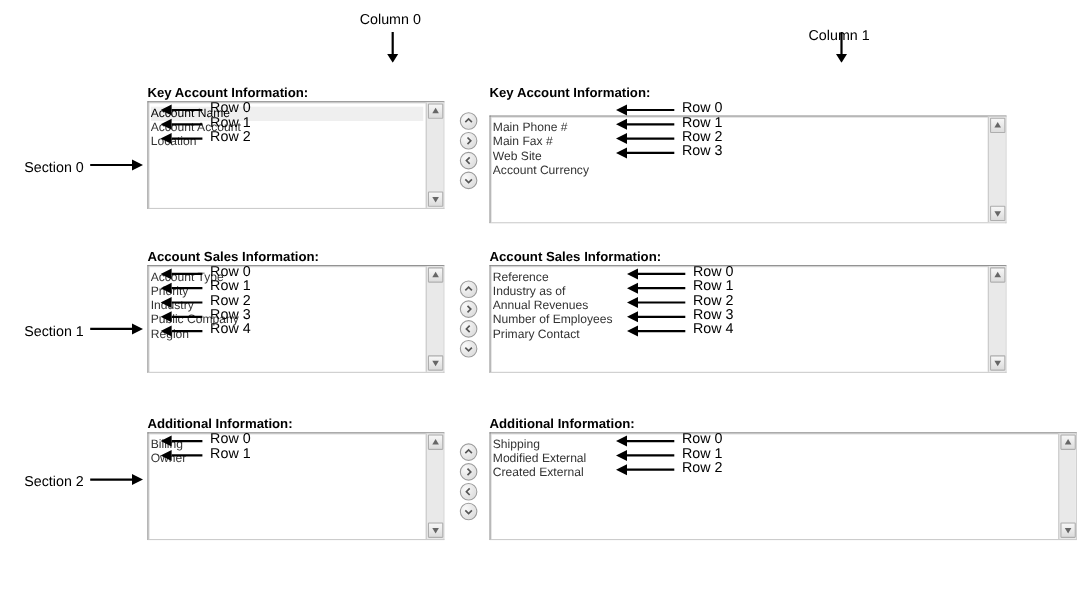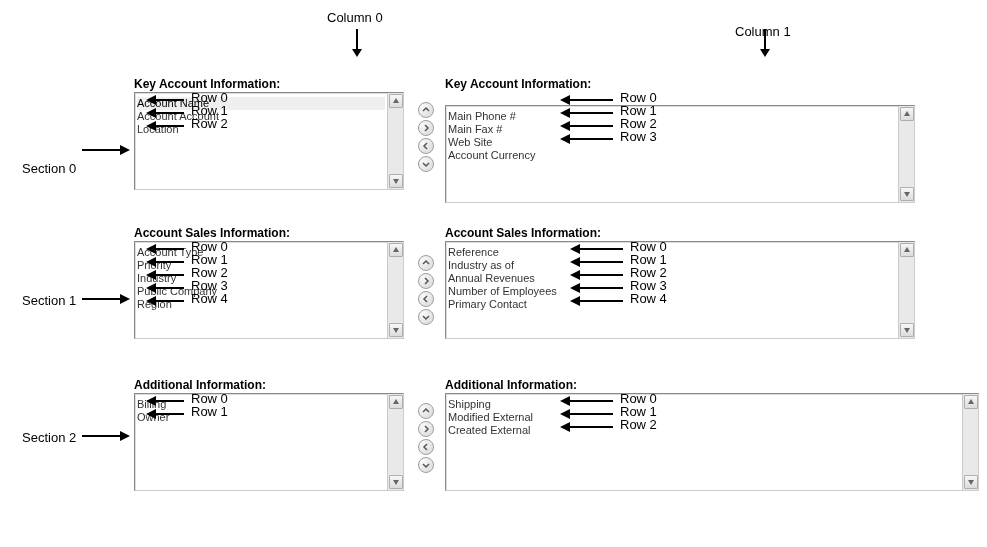--- a/index.html
+++ b/index.html
@@ -149,21 +149,21 @@
   </div>
 
   <div class="col-head" style="left:735px; top:24px;">Column 1</div>
   <div class="v-arrow" style="left:757px; top:27px;">
     <svg viewBox="0 0 16 30">
         <line x1="8" y1="2" x2="8" y2="24" stroke="#000" stroke-width="2"></line>
         <polygon points="8,30 3,22 13,22" fill="#000"></polygon>
       </svg>
   </div>
 
-  <div class="sec-label" style="left:22px; top:144px;margin-top:17px;">Section 0</div>
+  <div class="sec-label" style="left:22px; top:144px;">Section 0</div>
   <div class="sec-arrow" style="left:80px; top:144px; width:50px;">
     <svg viewBox="0 0 50 12">
         <line x1="2" y1="6" x2="42" y2="6" stroke="#000" stroke-width="2"></line>
         <polygon points="50,6 40,1 40,11" fill="#000"></polygon>
       </svg>
   </div>
 
   <div class="panel-title" style="left:134px; top:77px;">Key Account Information:</div>
   <div class="panel" style="left:134px; top:92px;">
     <div class="panel-inner">

